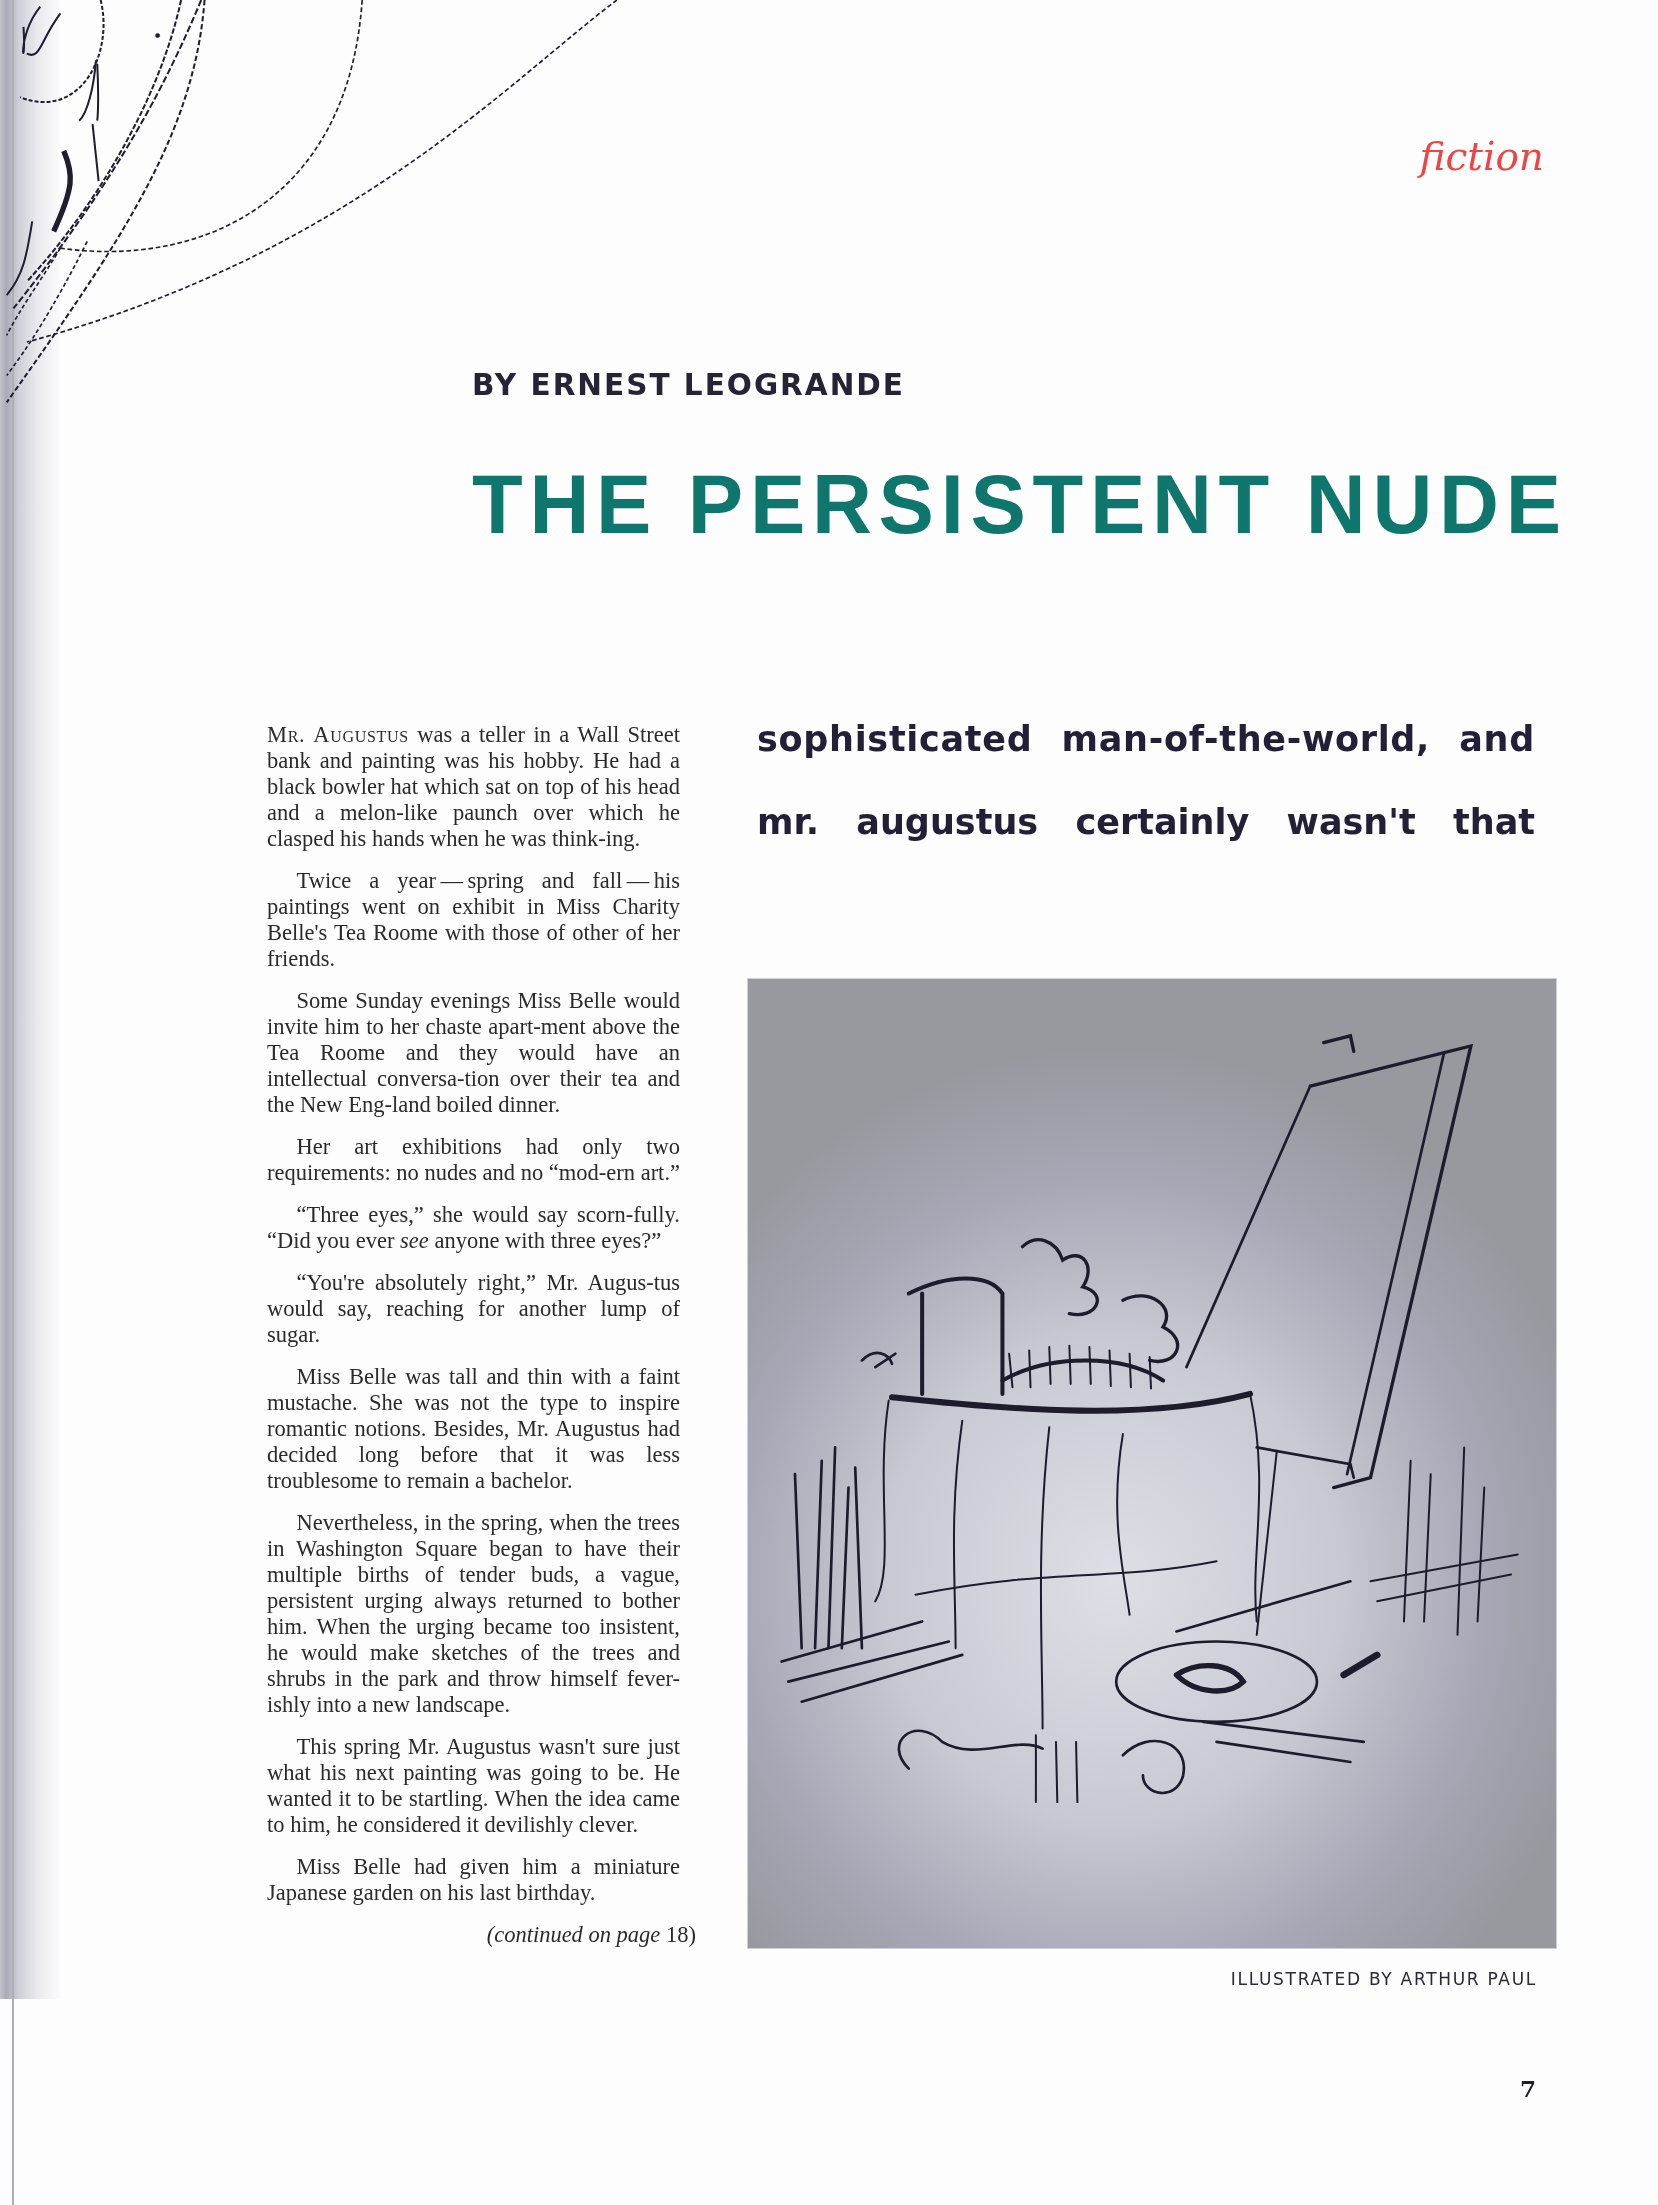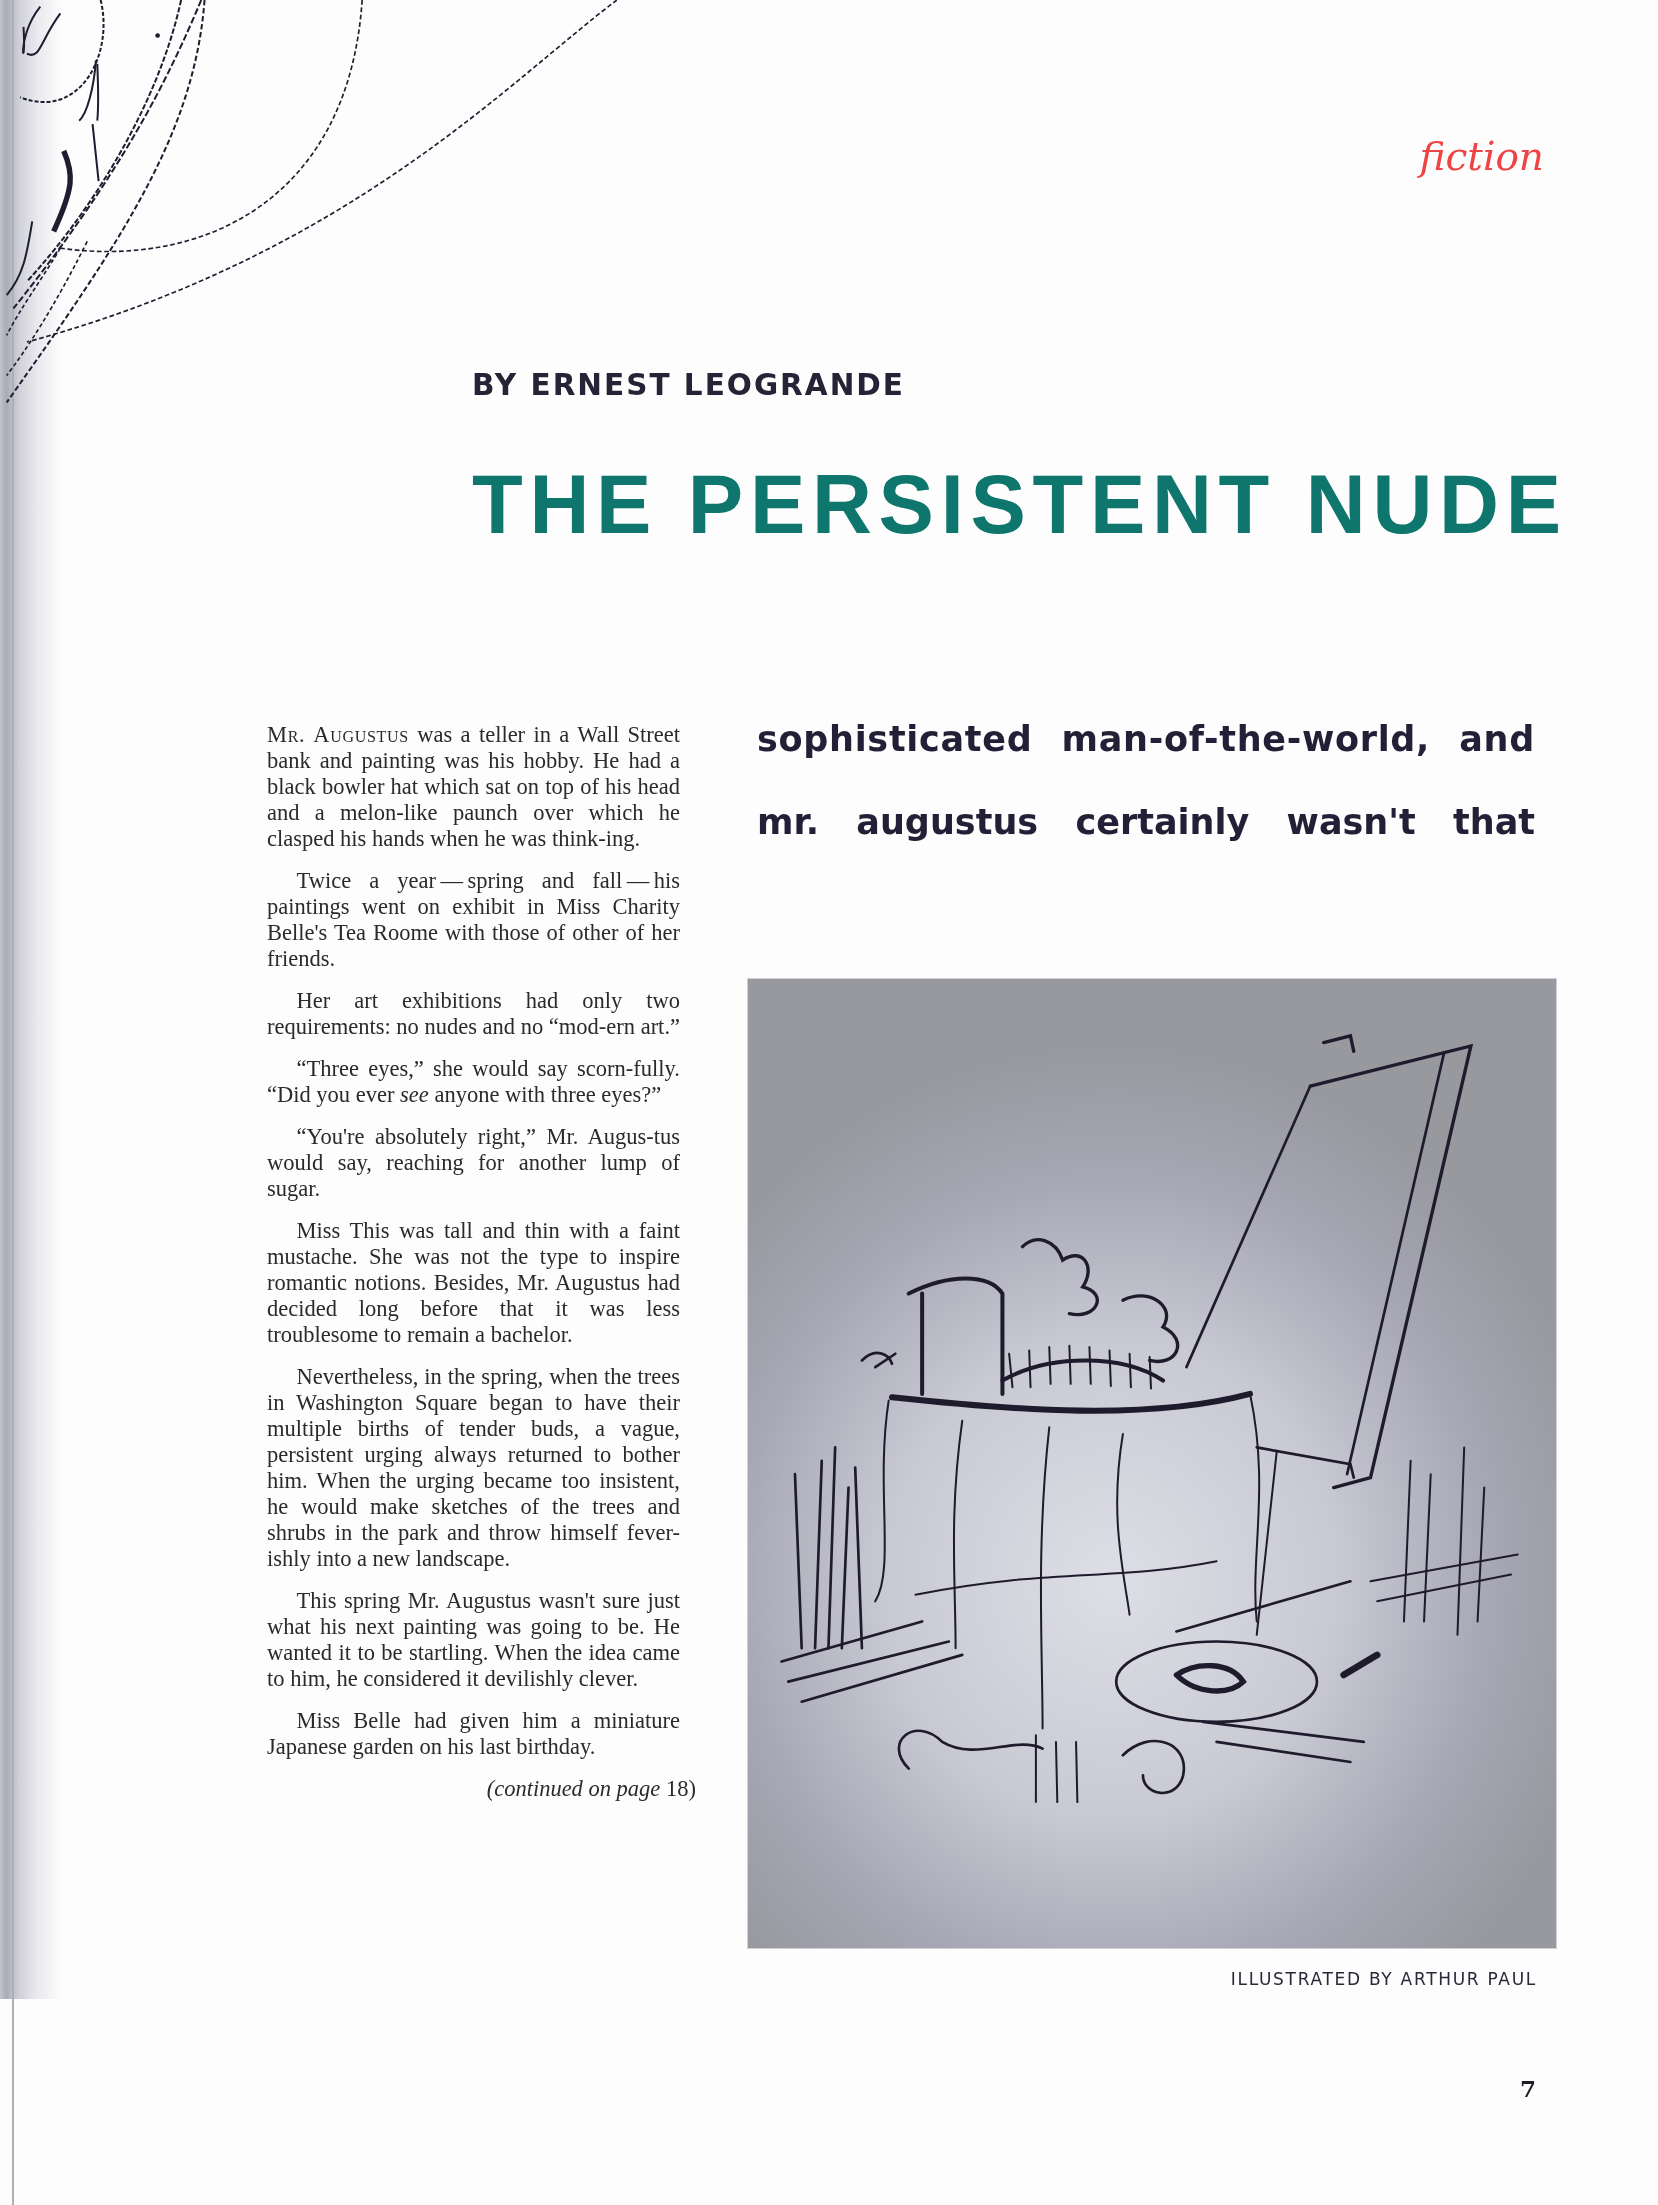--- a/index.html
+++ b/index.html
@@ -105,24 +105,25 @@
 
   <div class="section-label">fiction</div>
 
   <div class="byline">BY ERNEST LEOGRANDE</div>
 
   <h1 class="title" style="margin:0;">THE PERSISTENT NUDE</h1>
 
   <div class="body-col">
     <p class="first"><span class="smallcaps">Mr. Augustus</span><span> was a teller in a Wall Street bank and painting was his hobby. He had a black bowler hat which sat on top of his head and a melon-like paunch over which he clasped his hands when he was think-ing.</span></p>
     <p>Twice a year — spring and fall — his paintings went on exhibit in Miss Charity Belle's Tea Roome with those of other of her friends.</p>
+    <p>Some Sunday evenings Miss Belle would invite him to her chaste apart-ment above the Tea Roome and they would have an intellectual conversa-tion over their tea and the New Eng-land boiled dinner.</p>
     <p>Her art exhibitions had only two requirements: no nudes and no “mod-ern art.”</p>
     <p><span>“Three eyes,” she would say scorn-fully. “Did you ever </span><em>see</em><span> anyone with three eyes?”</span></p>
     <p>“You're absolutely right,” Mr. Augus-tus would say, reaching for another lump of sugar.</p>
-    <p>Miss This was tall and thin with a faint mustache. She was not the type to inspire romantic notions. Besides, Mr. Augustus had decided long before that it was less troublesome to remain a bachelor.</p>
+    <p>Miss Belle was tall and thin with a faint mustache. She was not the type to inspire romantic notions. Besides, Mr. Augustus had decided long before that it was less troublesome to remain a bachelor.</p>
     <p>Nevertheless, in the spring, when the trees in Washington Square began to have their multiple births of tender buds, a vague, persistent urging always returned to bother him. When the urging became too insistent, he would make sketches of the trees and shrubs in the park and throw himself fever-ishly into a new landscape.</p>
     <p>This spring Mr. Augustus wasn't sure just what his next painting was going to be. He wanted it to be startling. When the idea came to him, he considered it devilishly clever.</p>
     <p>Miss Belle had given him a miniature Japanese garden on his last birthday.</p>
     <div class="cont"><span>(continued on page</span> <span class="num">18)</span></div>
   </div>
 
   <div class="deck">
     <span class="deck-line l2">sophisticated man-of-the-world, and</span>
     <span class="deck-line l3">mr. augustus certainly wasn't that</span>
   </div>

